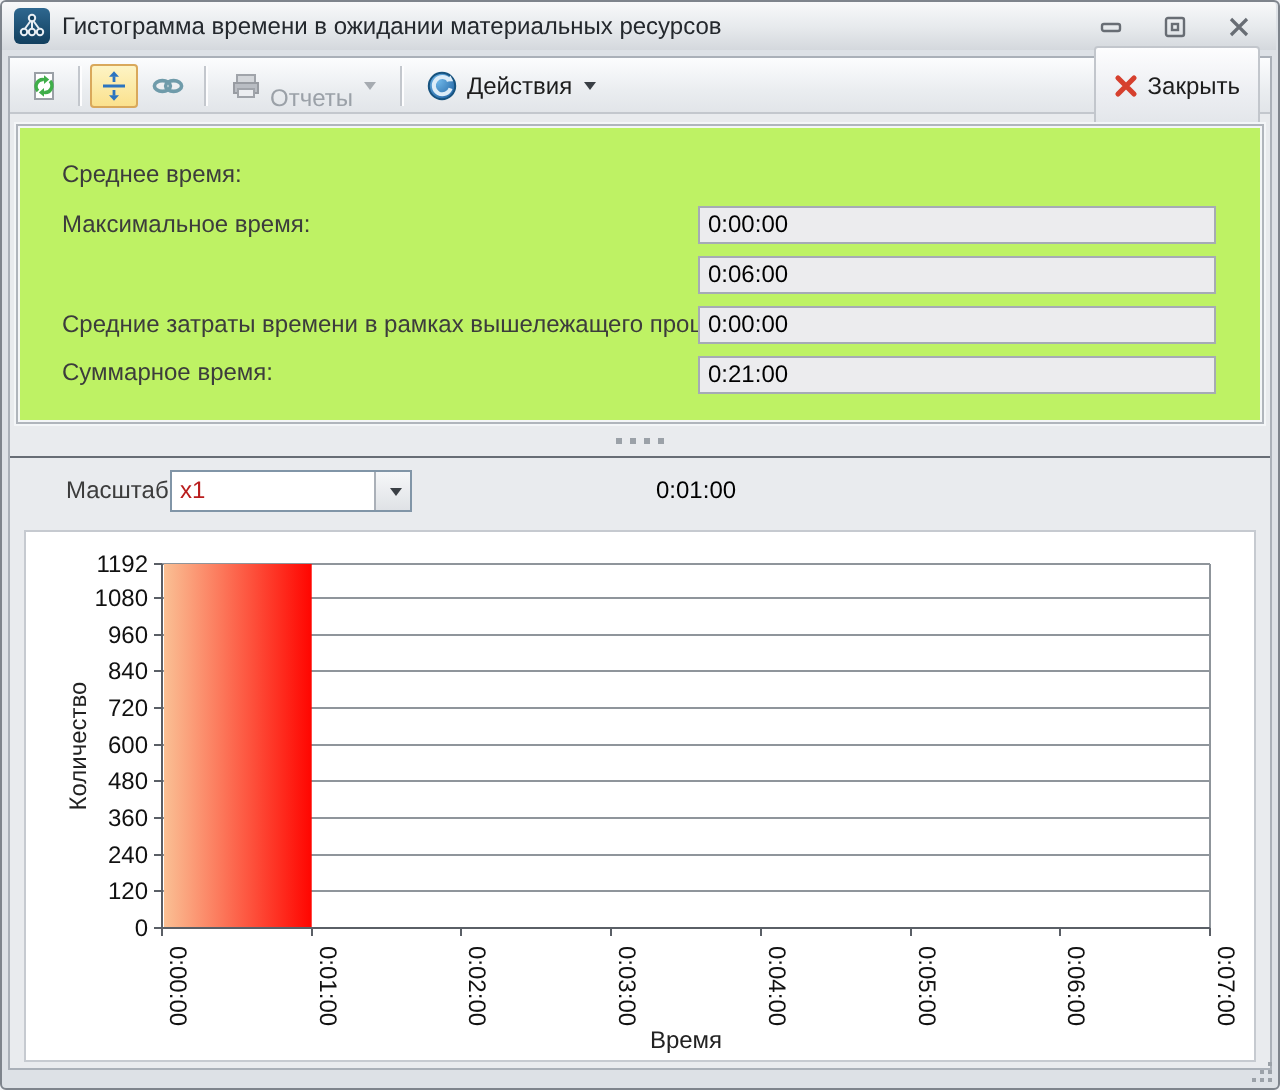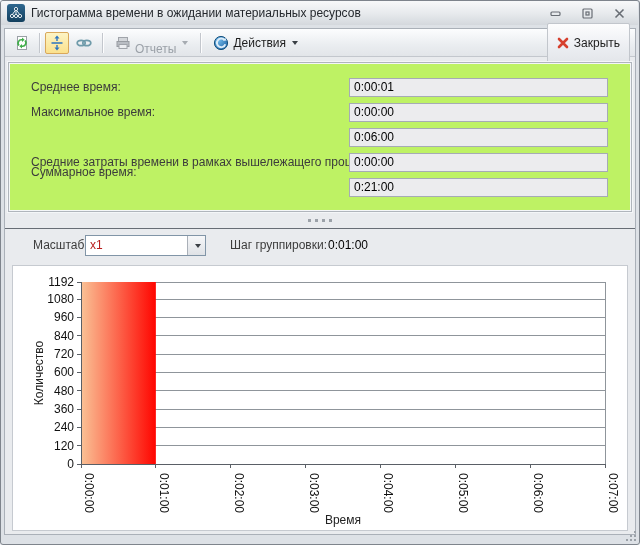--- a/index.html
+++ b/index.html
@@ -188,46 +188,44 @@
   <span class="close-btn">
     <svg width="12" height="12" viewBox="0 0 12 12">
       <path d="M2,2 L10,10 M10,2 L2,10" stroke="#d6402e" stroke-width="2.6" stroke-linecap="round"></path>
     </svg>
     <span>Закрыть</span>
   </span>
 </div>
 
 <div class="abs stats-panel">
   <span class="stat-label" style="top:15px">Среднее время:</span>
-  <span class="stat-value" style="top:15px">0:00:01</span>
   <span class="stat-label" style="top:40px">Максимальное время:</span>
   <span class="stat-value" style="top:40px">0:00:00</span>
   <span class="stat-value" style="top:65px">0:06:00</span>
   <span class="stat-label" style="top:90px">Средние затраты времени в рамках вышележащего процесса:</span>
   <span class="stat-value" style="top:90px">0:00:00</span>
-  <span class="stat-label" style="top:100px">Суммарное время:</span>
+  <span class="stat-label" style="top:114px">Суммарное время:</span>
   <span class="stat-value" style="top:115px">0:21:00</span>
 </div>
 
 <div class="abs splitter">
   <i></i>
     <i></i>
     <i></i>
     <i></i>
 </div>
 
 <div class="abs bottom-panel">
   <span class="scale-label">Масштаб:</span>
   <span class="combobox">
     <span class="combo-text">x1</span>
     <span class="combo-btn">
       <span class="caret"></span>
     </span>
   </span>
-  <span class="grouping-label">Шаг группировки:</span>
   <span class="grouping-value">0:01:00</span>
 
   <div class="chart-box">
     <svg width="614" height="264" viewBox="0 0 614 264">
         <defs>
           <linearGradient id="barg" x1="0" y1="0" x2="1" y2="0">
             <stop offset="0" stop-color="#FAC094"></stop>
             <stop offset="1" stop-color="#FF0500"></stop>
           </linearGradient>
         </defs>

